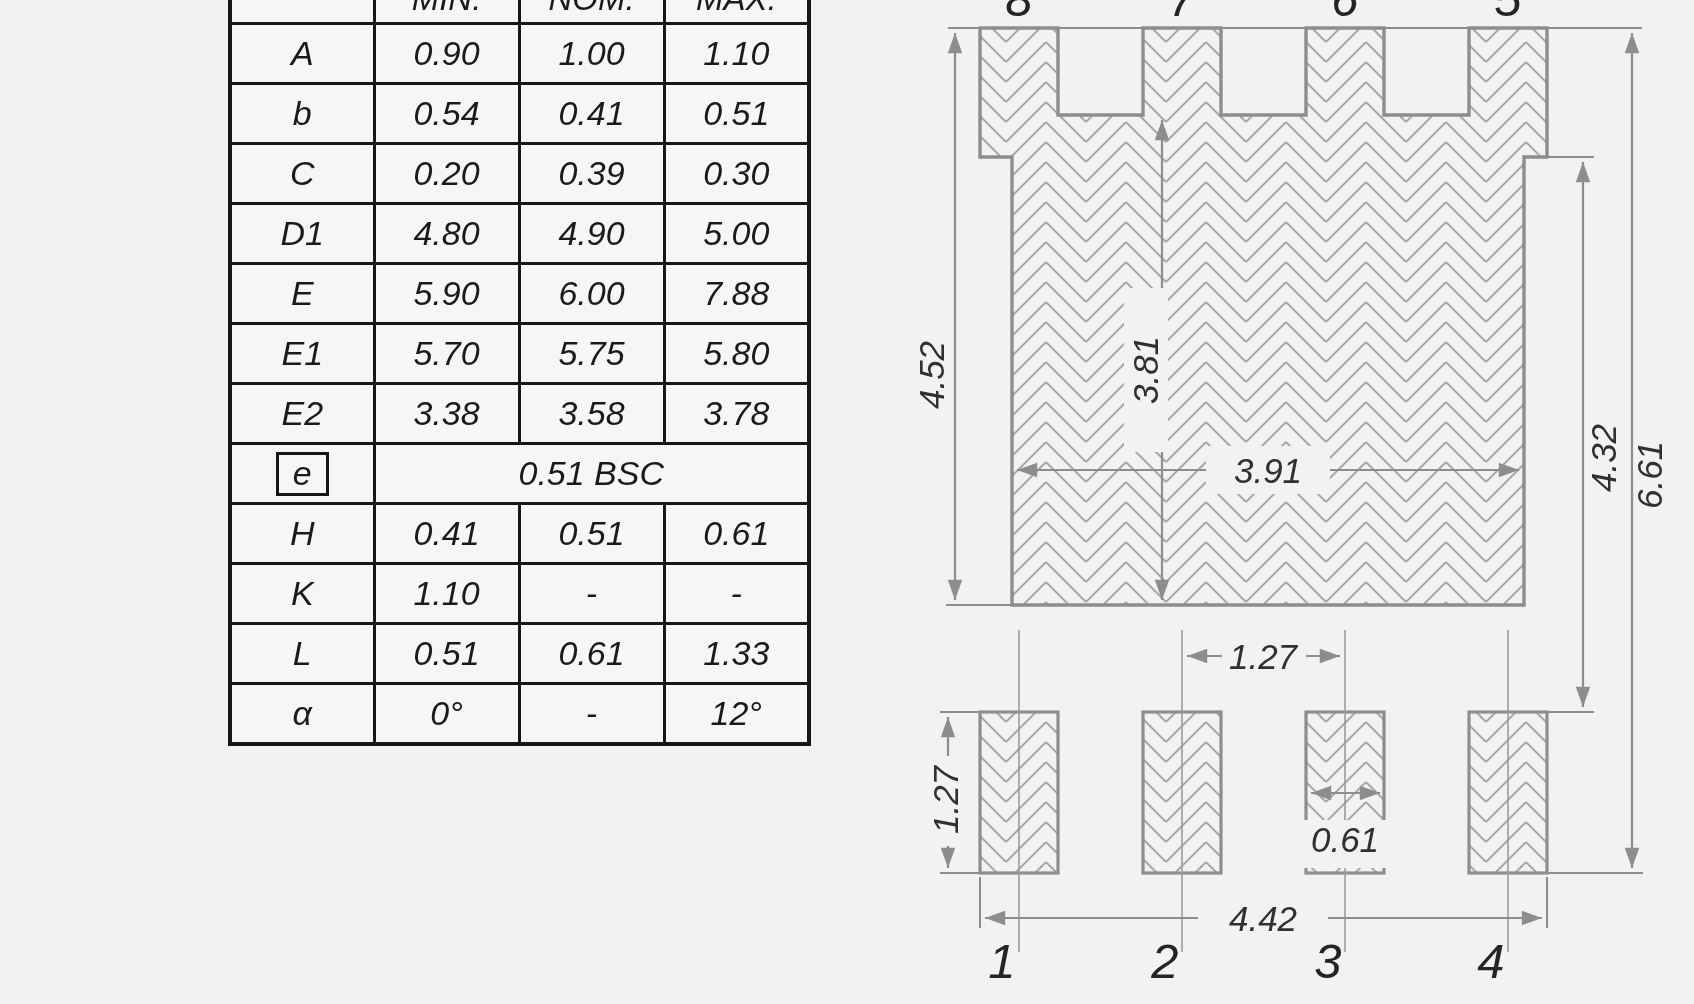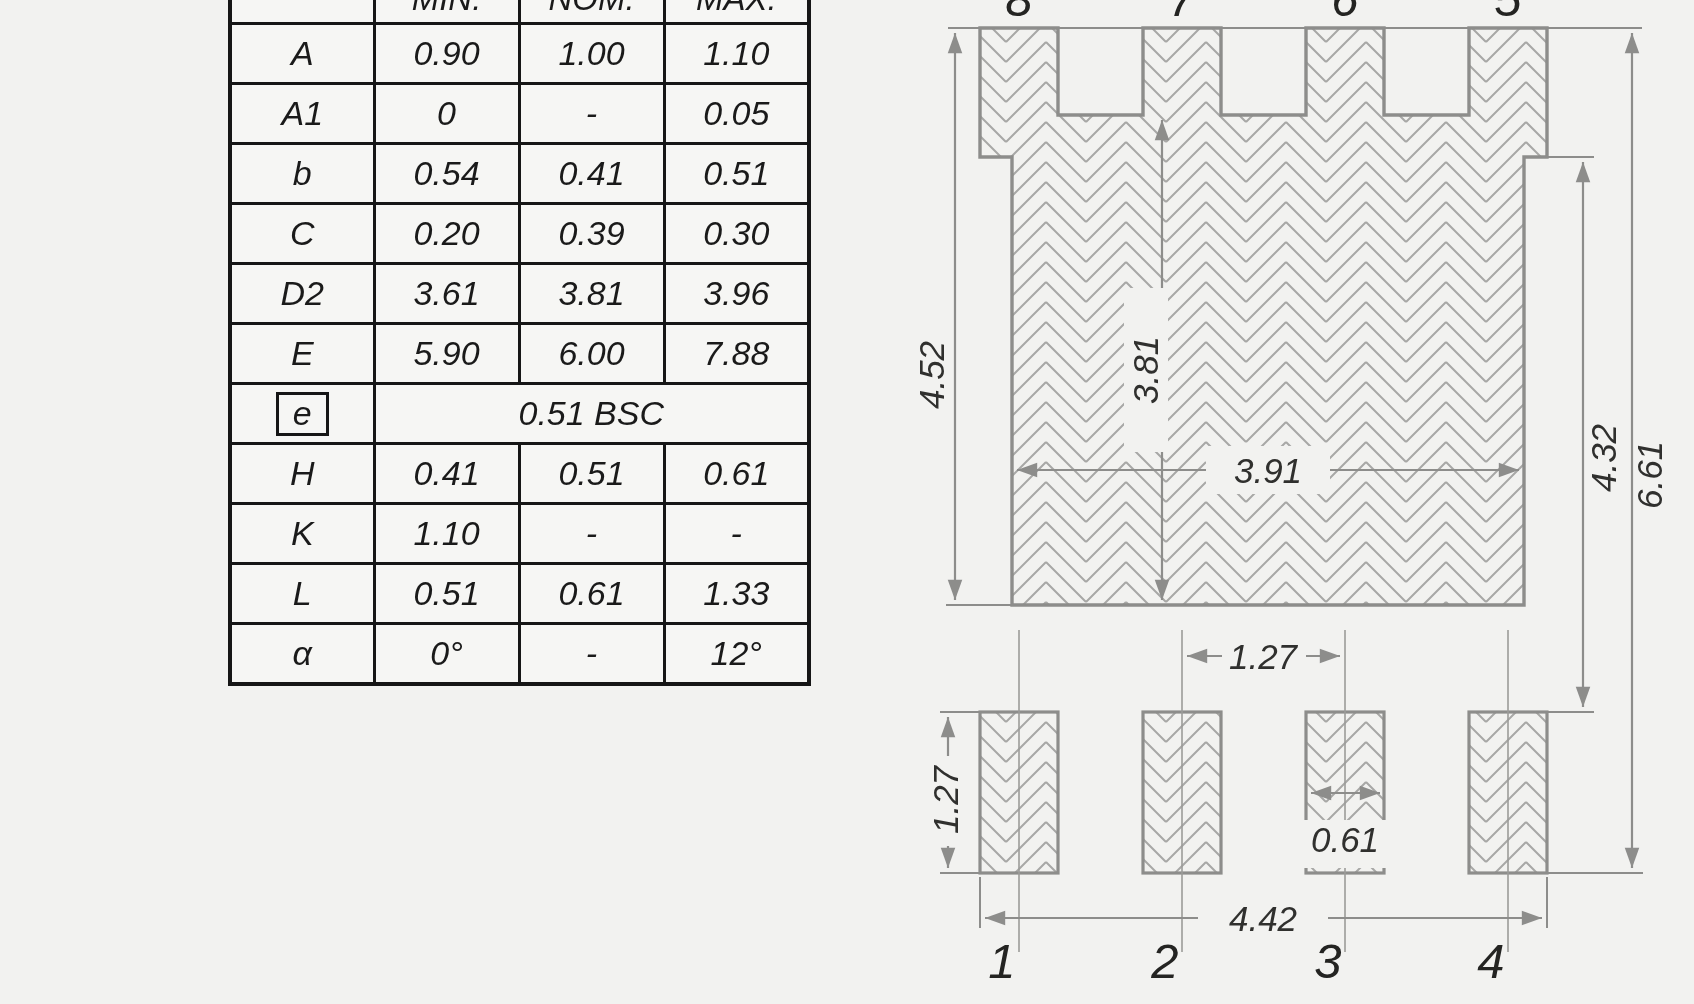--- a/index.html
+++ b/index.html
@@ -66,48 +66,54 @@
       </tr>
     </thead>
     <tbody>
       <tr>
         <td>A</td>
         <td>0.90</td>
         <td>1.00</td>
         <td>1.10</td>
       </tr>
       <tr>
-        <td>A1</td>
-        <td>0</td>
-        <td>-</td>
-        <td>0.05</td>
-      </tr>
-      <tr>
         <td>b</td>
         <td>0.54</td>
         <td>0.41</td>
         <td>0.51</td>
       </tr>
       <tr>
         <td>C</td>
         <td>0.20</td>
         <td>0.39</td>
         <td>0.30</td>
       </tr>
       <tr>
-        <td>D2</td>
-        <td>3.61</td>
-        <td>3.81</td>
-        <td>3.96</td>
+        <td>D1</td>
+        <td>4.80</td>
+        <td>4.90</td>
+        <td>5.00</td>
       </tr>
       <tr>
         <td>E</td>
         <td>5.90</td>
         <td>6.00</td>
         <td>7.88</td>
+      </tr>
+      <tr>
+        <td>E1</td>
+        <td>5.70</td>
+        <td>5.75</td>
+        <td>5.80</td>
+      </tr>
+      <tr>
+        <td>E2</td>
+        <td>3.38</td>
+        <td>3.58</td>
+        <td>3.78</td>
       </tr>
       <tr>
         <td>
           <span class="ebox"><span>e</span></span>
         </td>
         <td colspan="3">0.51 BSC</td>
       </tr>
       <tr>
         <td>H</td>
         <td>0.41</td>

